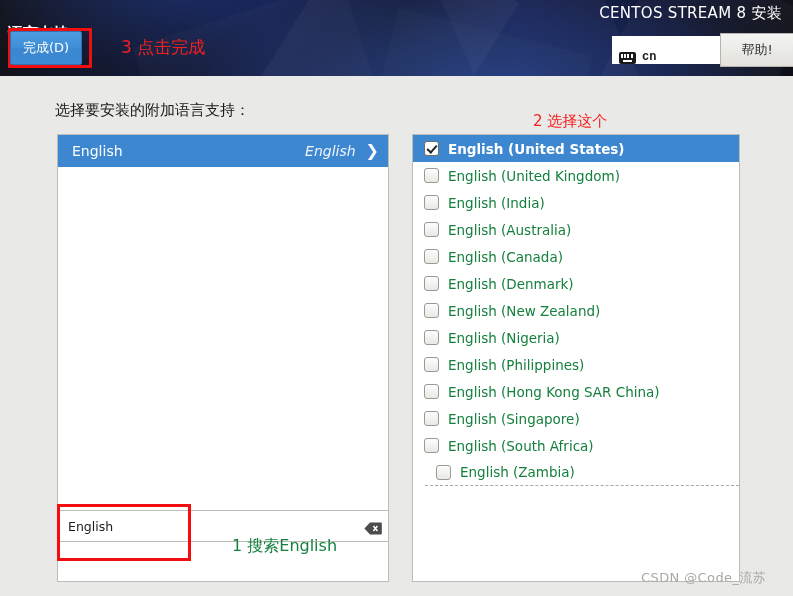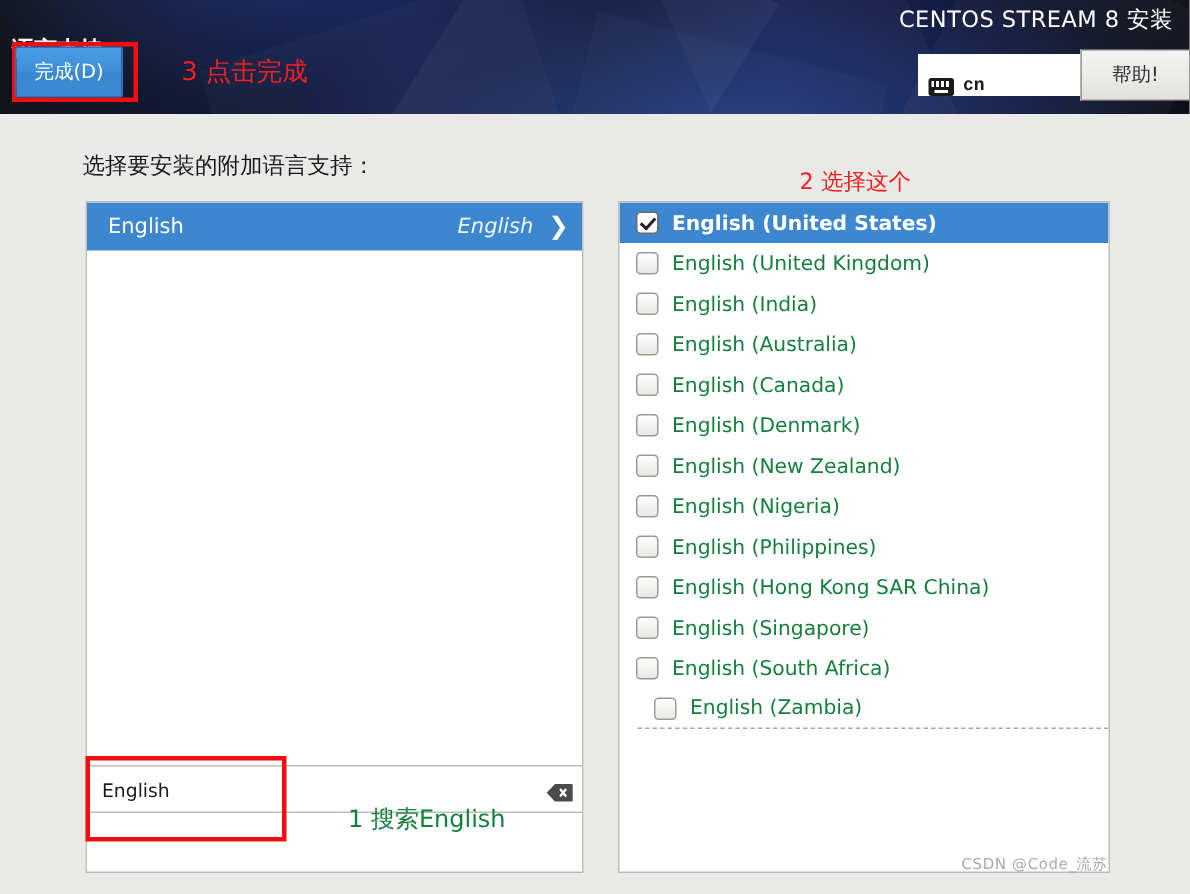--- a/index.html
+++ b/index.html
@@ -325,21 +325,21 @@
     font-size: 16px;
     white-space: nowrap;
     margin-top: 20px;
   }
 
   .watermark {
     position: absolute;
     left: 641px;
     top: 569px;
     color: #a9a9a6;
-    font-size: 10px;
+    font-size: 13px;
     white-space: nowrap;
     letter-spacing: 0.4px;
   }
 </style>
 </head>
 <body>
 
 <div class="header">
   <div class="poly" style="left:300px;top:-60px;width:180px;height:200px;transform:rotate(32deg);"></div>
   <div class="poly" style="left:470px;top:-40px;width:150px;height:180px;transform:rotate(-24deg);background:rgba(255,255,255,0.03);"></div>

